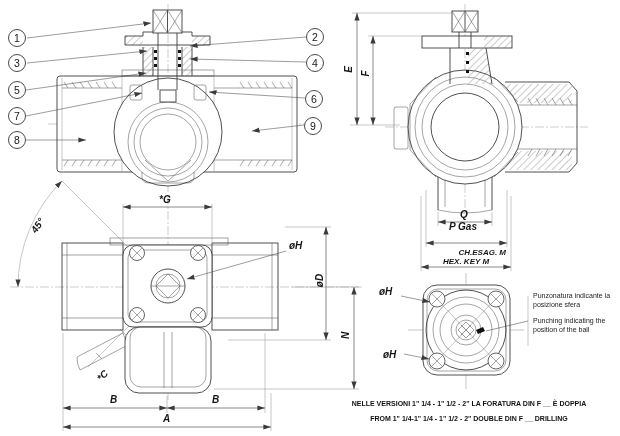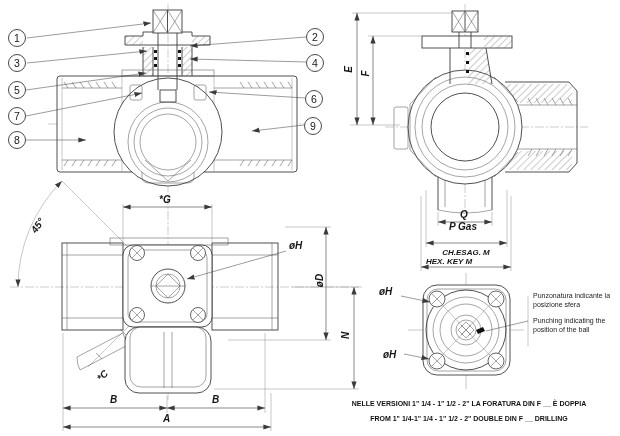--- a/index.html
+++ b/index.html
@@ -280,22 +280,22 @@
 <div class="callout" style="left:8px;top:131px">8</div>
 <div class="callout" style="left:306px;top:28px">2</div>
 <div class="callout" style="left:306px;top:54px">4</div>
 <div class="callout" style="left:305px;top:90px">6</div>
 <div class="callout" style="left:304px;top:117px">9</div>
 
 <span class="lab rot90" style="left:345px;top:64px">E</span>
 <span class="lab rot90" style="left:362px;top:68px">F</span>
 <span class="lab" style="left:460px;top:209px">Q</span>
 <span class="lab" style="left:449px;top:221px">P Gas</span>
-<span class="lab small" style="left:426px;top:248px;width:80px;text-align:center">CH.ESAG. M</span>
-<span class="lab small" style="left:426px;top:257px;width:80px;">HEX. KEY M</span>
+<span class="lab small" style="left:426px;top:248px;width:80px;text-align:right">CH.ESAG. M</span>
+<span class="lab small" style="left:426px;top:257px;width:80px;text-align:center">HEX. KEY M</span>
 
 <span class="lab rot55" style="left:30px;top:220px">45°</span>
 <span class="lab" style="left:159px;top:194px">*G</span>
 <span class="lab" style="left:289px;top:240px">øH</span>
 <span class="lab rot90" style="left:313px;top:275px">øD</span>
 <span class="lab rot90" style="left:342px;top:330px">N</span>
 <span class="lab rot45" style="left:97px;top:370px">*C</span>
 <span class="lab" style="left:110px;top:394px">B</span>
 <span class="lab" style="left:212px;top:394px">B</span>
 <span class="lab" style="left:163px;top:413px">A</span>

